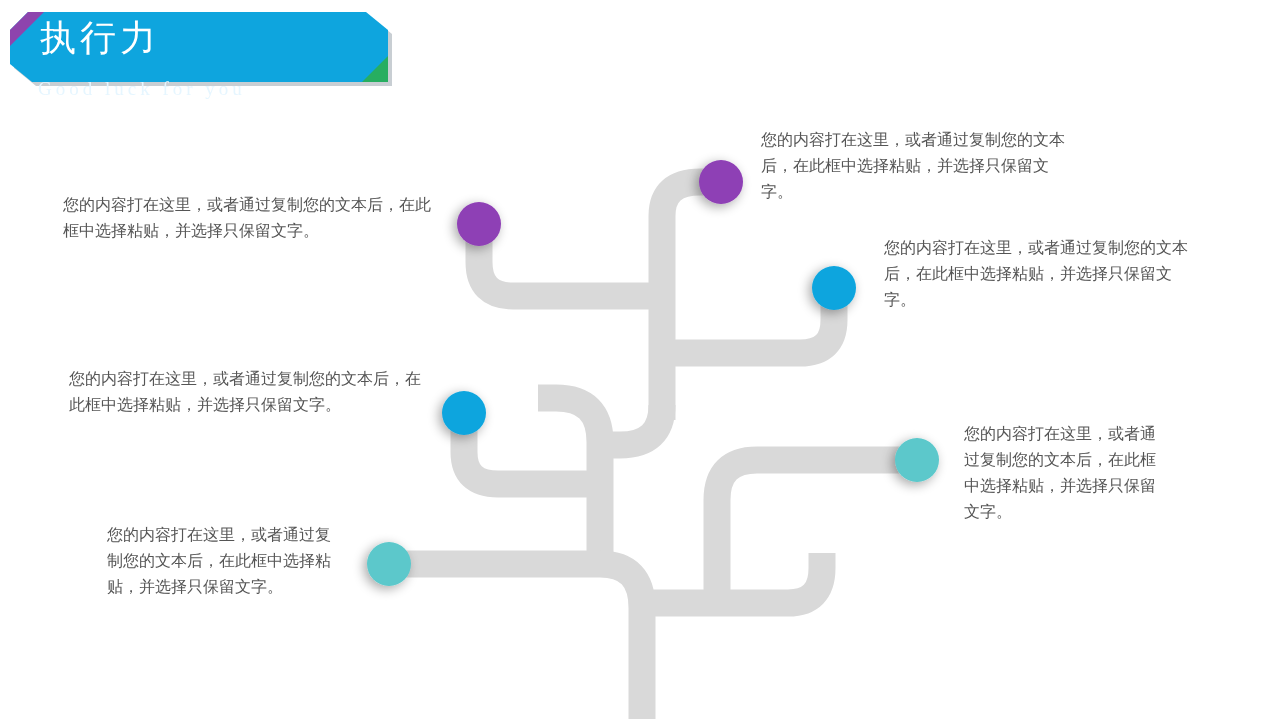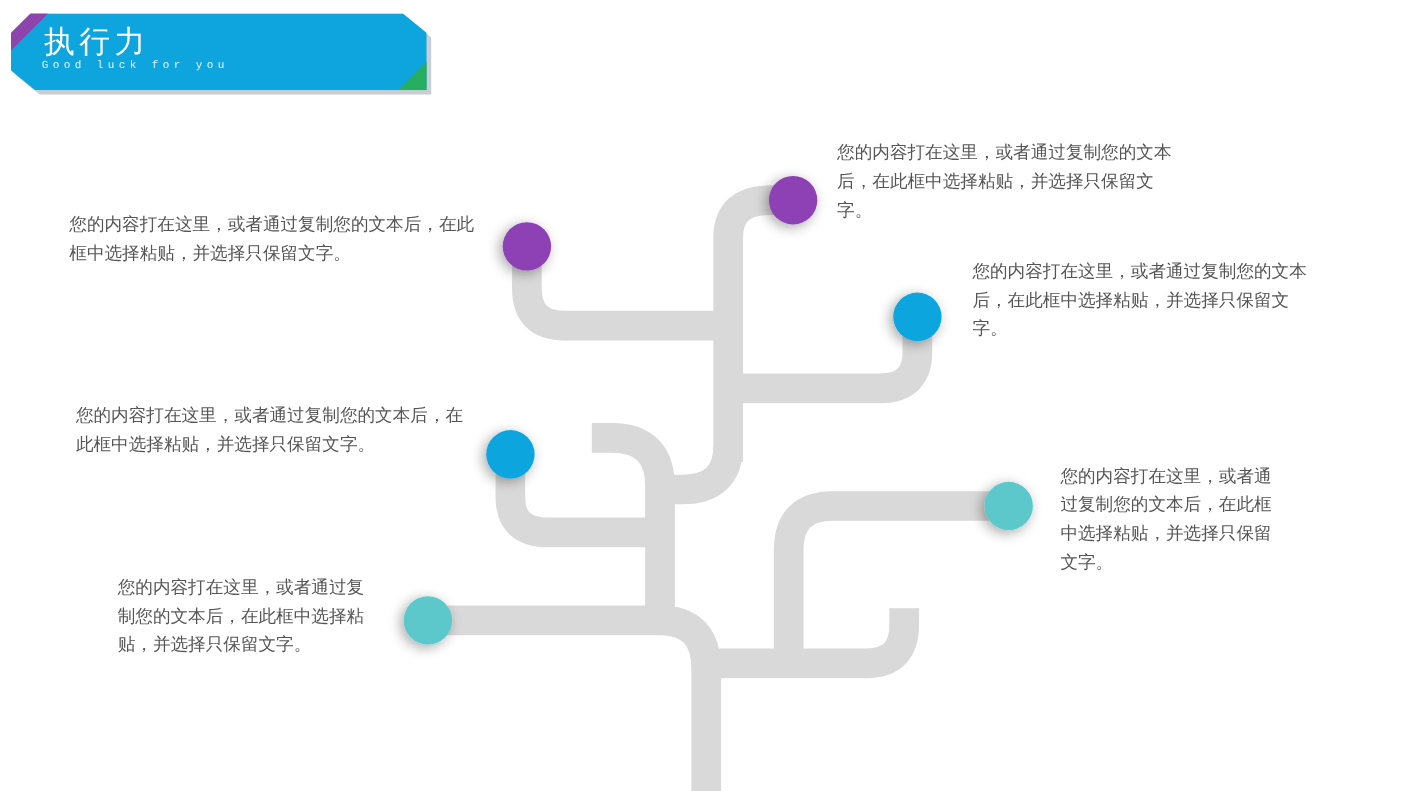--- a/index.html
+++ b/index.html
@@ -1,23 +1,23 @@
 <!DOCTYPE html>
 <html><head>
 <meta charset="utf-8">
 <style>
   html, body { margin:0; padding:0; }
   body { width:1280px; height:719px; background:#ffffff; position:relative; overflow:hidden;
          font-family: "DejaVu Sans", "Liberation Sans", sans-serif; }
   .banner { position:absolute; left:10px; top:12px; width:380px; height:72px; }
   .banner svg { position:absolute; left:0; top:0; }
-  .banner-title { position:absolute; left:30px; top:6px; color:#ffffff; font-size:28px; letter-spacing:4px;
+  .banner-title { position:absolute; left:30px; top:6px; color:#ffffff; font-size:36px; letter-spacing:4px;
                   font-family: "DejaVu Serif", "Liberation Serif", serif; line-height:40px; }
-  .banner-sub { position:absolute; left:28px; top:43px; color:#e6f6ff; font-size:10px; letter-spacing:4px;
-                font-family: Liberation Mono, monospace; }
+  .banner-sub { position:absolute; left:28px; top:66px; color:#e6f6ff; font-size:19px; letter-spacing:4px;
+                font-family: Liberation Serif, serif; }
   .tree { position:absolute; left:0; top:0; }
   .txt { position:absolute; color:#555555; font-size:16px; line-height:26px; font-family: Liberation Serif, serif; }
 </style>
 </head>
 <body>
 
 <div class="banner">
   <svg width="390" height="76">
     <defs>
       <clipPath id="bclip">

